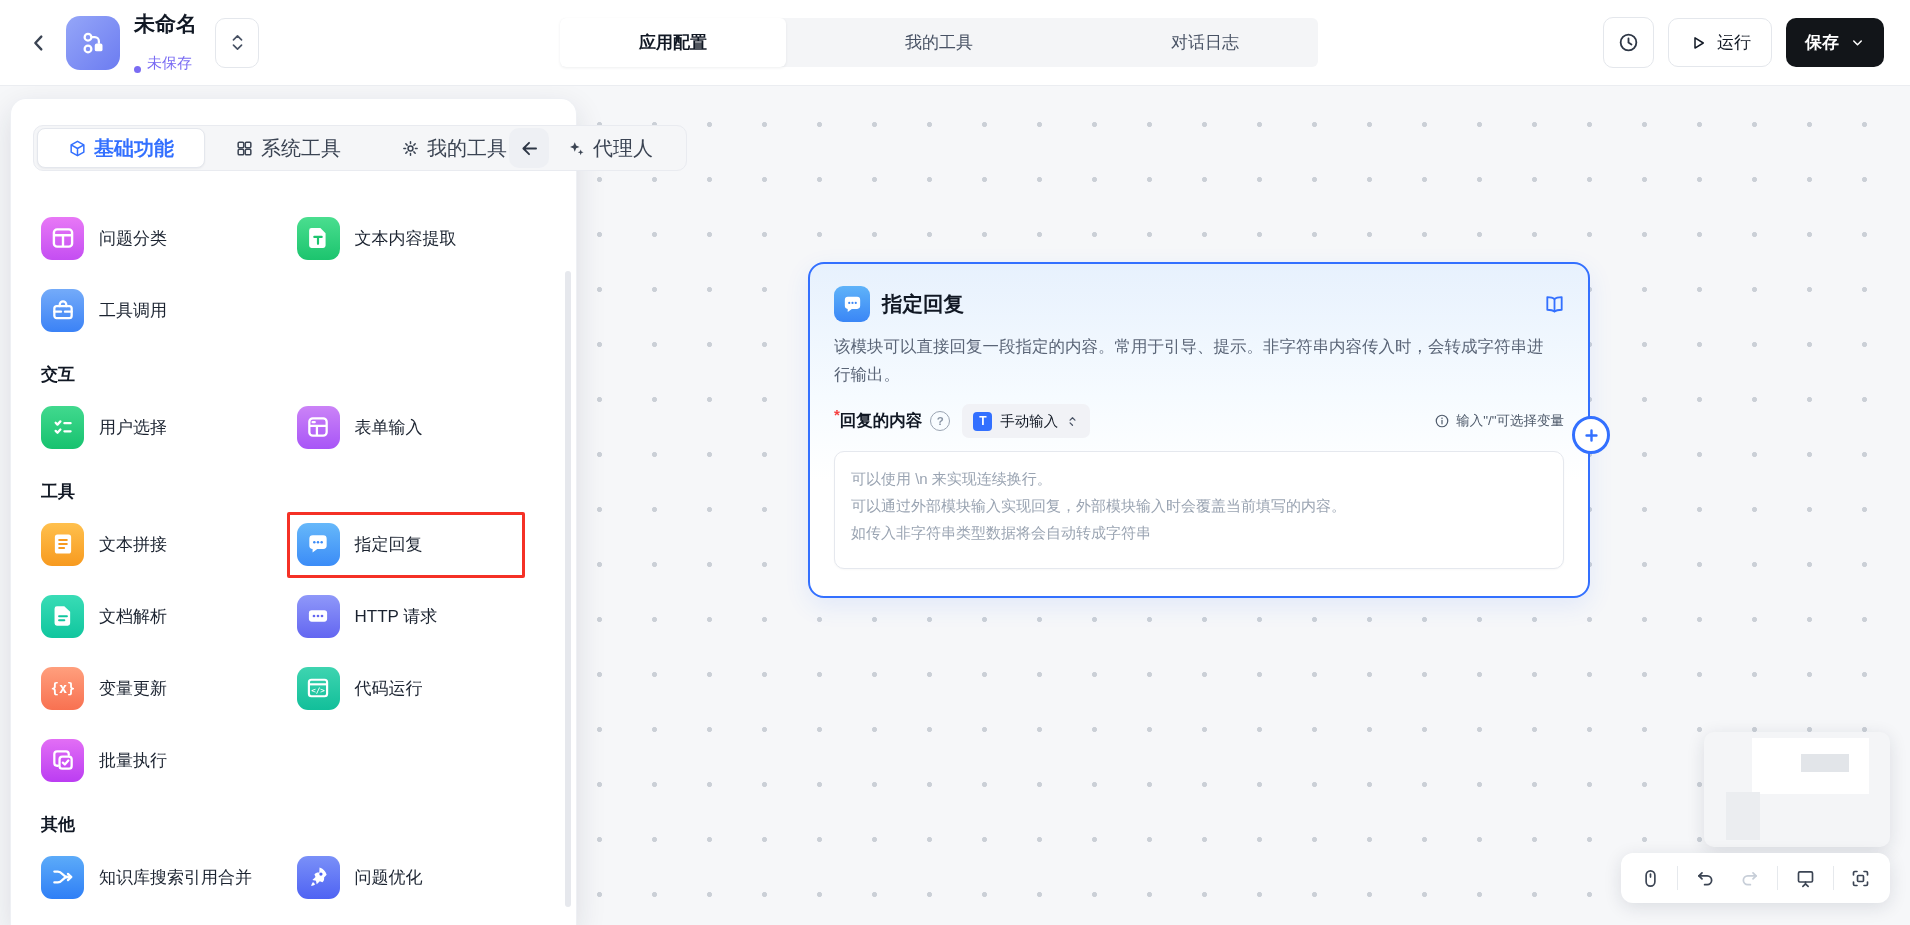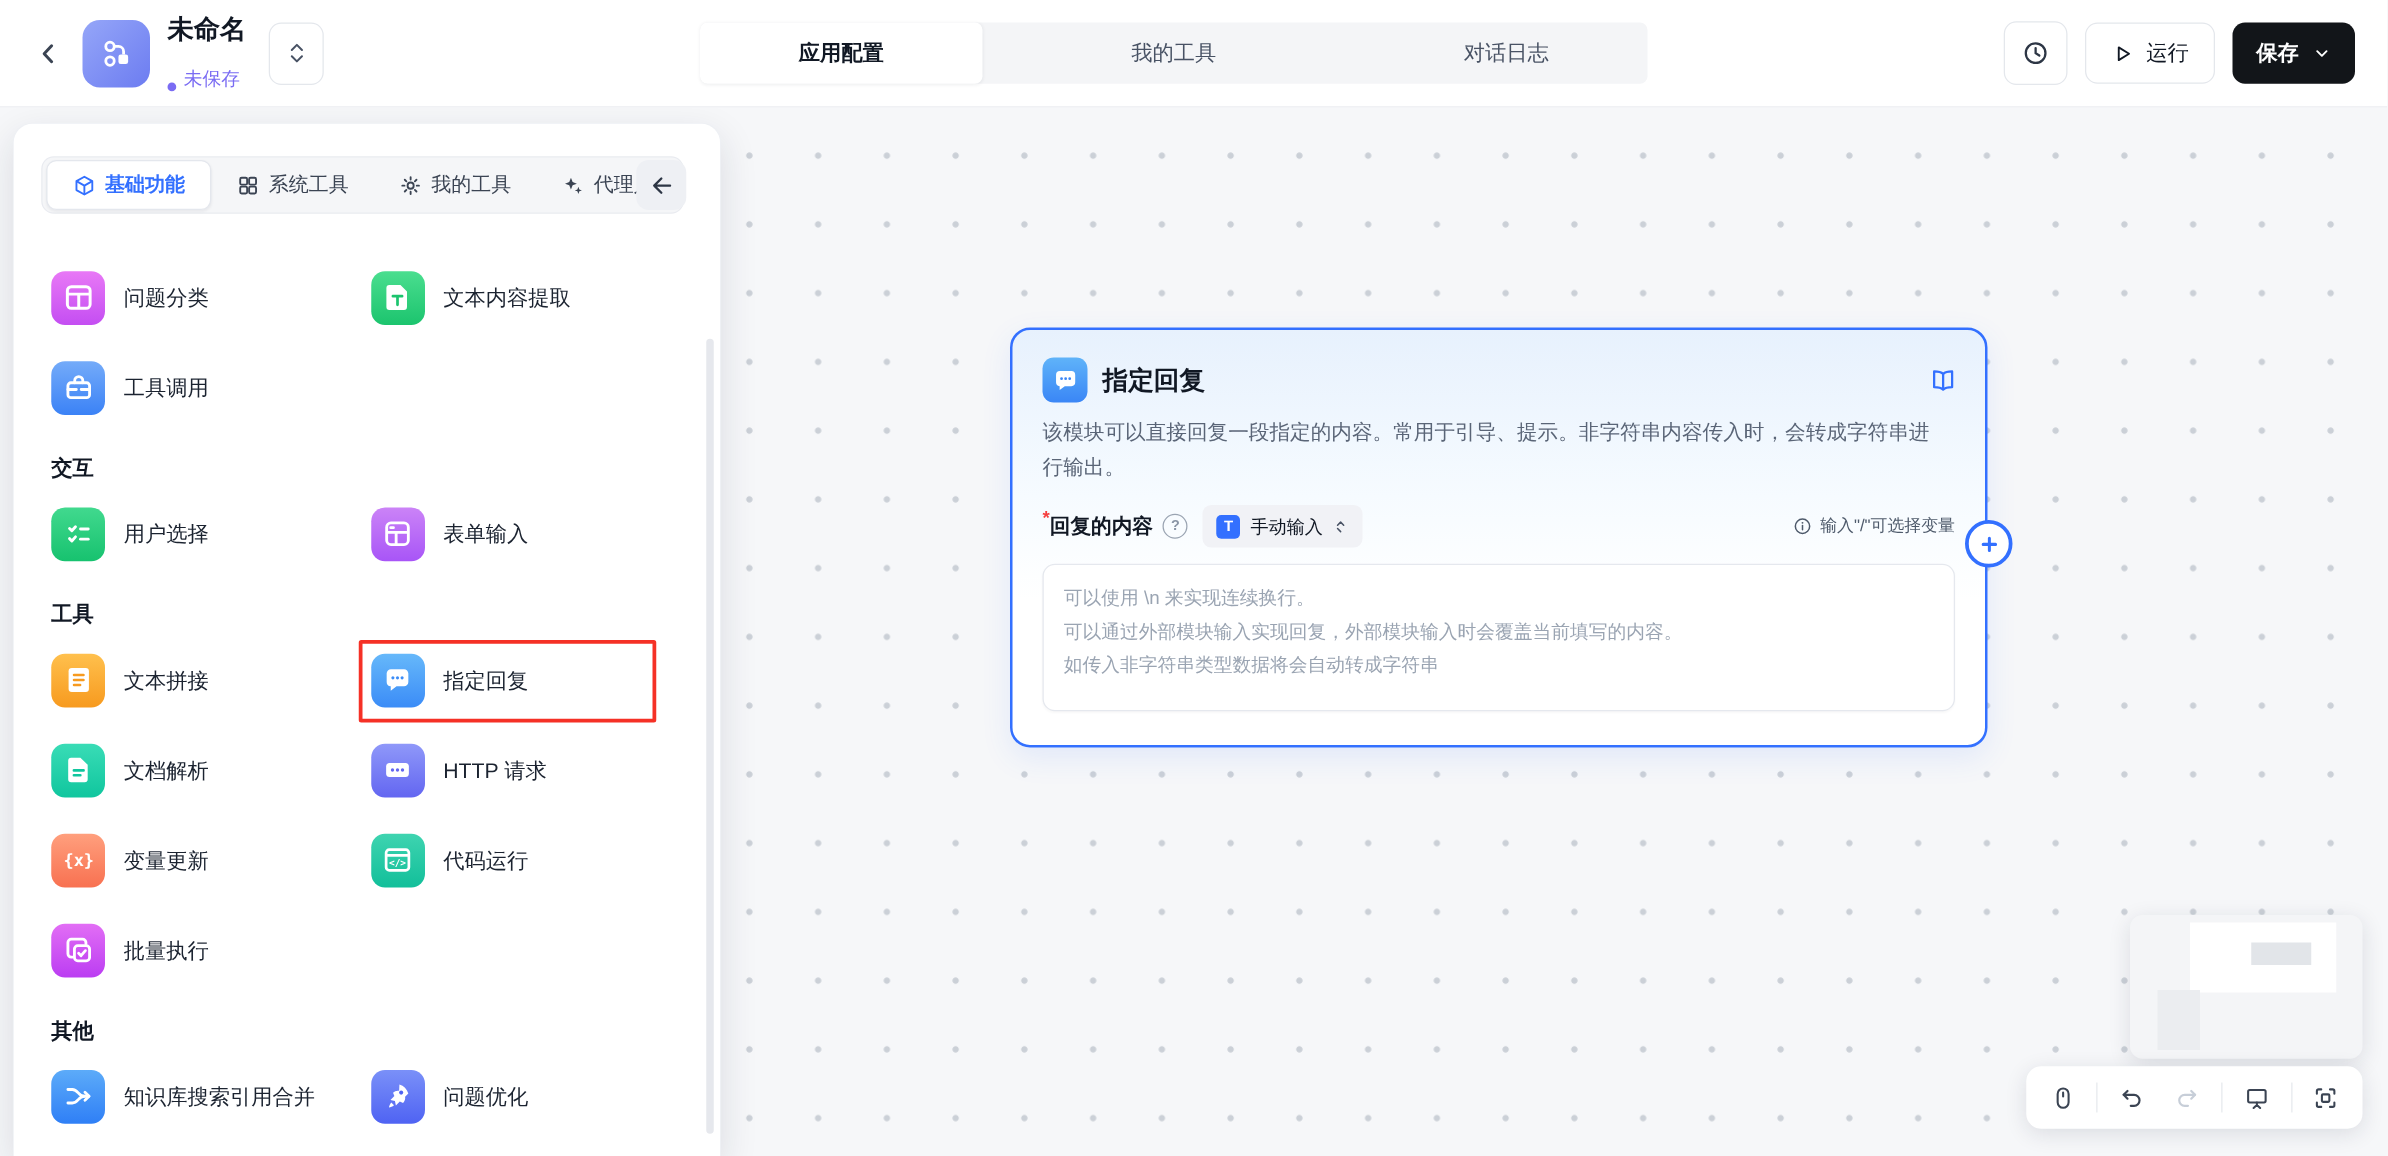--- a/index.html
+++ b/index.html
@@ -35,21 +35,21 @@
   
   .canvas{position:absolute;left:0;top:85px;right:0;bottom:0;background:#f6f7f9;
     background-image:radial-gradient(circle,#cbd0d7 2.2px,transparent 2.9px);
     background-size:55px 55px;background-position:22px 12px;}
   
   .palette{position:absolute;left:10px;top:98px;width:565px;bottom:0;background:#fff;
     border:1px solid #eef0f4;border-bottom:none;border-radius:16px 16px 0 0;
     box-shadow:0 10px 30px rgba(25,35,60,.12);z-index:20;}
   .palette-tabs{position:absolute;left:22px;top:26px;height:46px;display:flex;align-items:center;
     background:#f5f6f8;border:1px solid #e9ebf0;border-radius:10px;padding:3px;box-sizing:border-box;}
-  .ptab{height:38px;padding:0 20px;display:flex;align-items:center;gap:7px;font-size:16px;color:#3b4453;
+  .ptab{height:38px;padding:0 30px;display:flex;align-items:center;gap:7px;font-size:20px;color:#3b4453;
     border-radius:8px;white-space:nowrap;cursor:pointer;}
   .ptab.active{background:#fff;border:1px solid #e4e7ed;color:#3370ff;font-weight:600;box-shadow:0 1px 2px rgba(19,25,39,.05);}
   .collapse-btn{position:absolute;right:27px;top:29px;width:40px;height:40px;border-radius:10px;background:#eef0f4;
     display:flex;align-items:center;justify-content:center;color:#2d3645;cursor:pointer;}
   .palette-body{position:absolute;left:0;right:0;top:72px;bottom:0;padding:0 28px 0 30px;overflow:hidden;}
   .psec{font-size:17px;font-weight:700;color:#111824;margin:28px 0 16px;}
   .pgrid{display:grid;grid-template-columns:1fr 1fr;row-gap:22px;column-gap:4px;}
   .palette-body > .pgrid:first-child{margin-top:42px;}
   .pitem{display:flex;align-items:center;gap:15px;height:50px;position:relative;cursor:grab;}
   .picon{width:43px;height:43px;border-radius:11px;display:flex;align-items:center;justify-content:center;flex:0 0 43px;}

